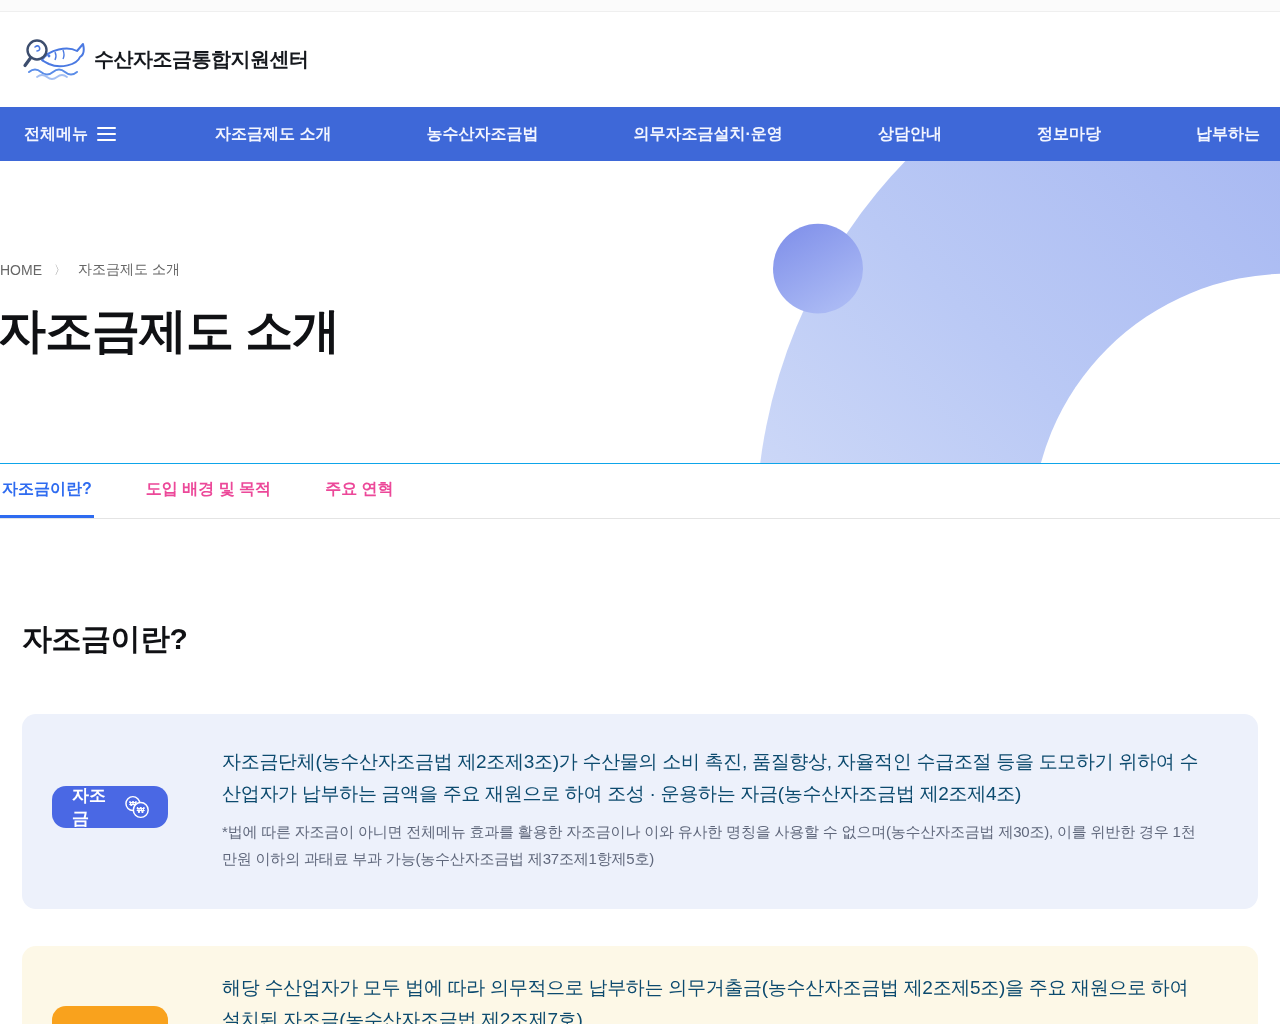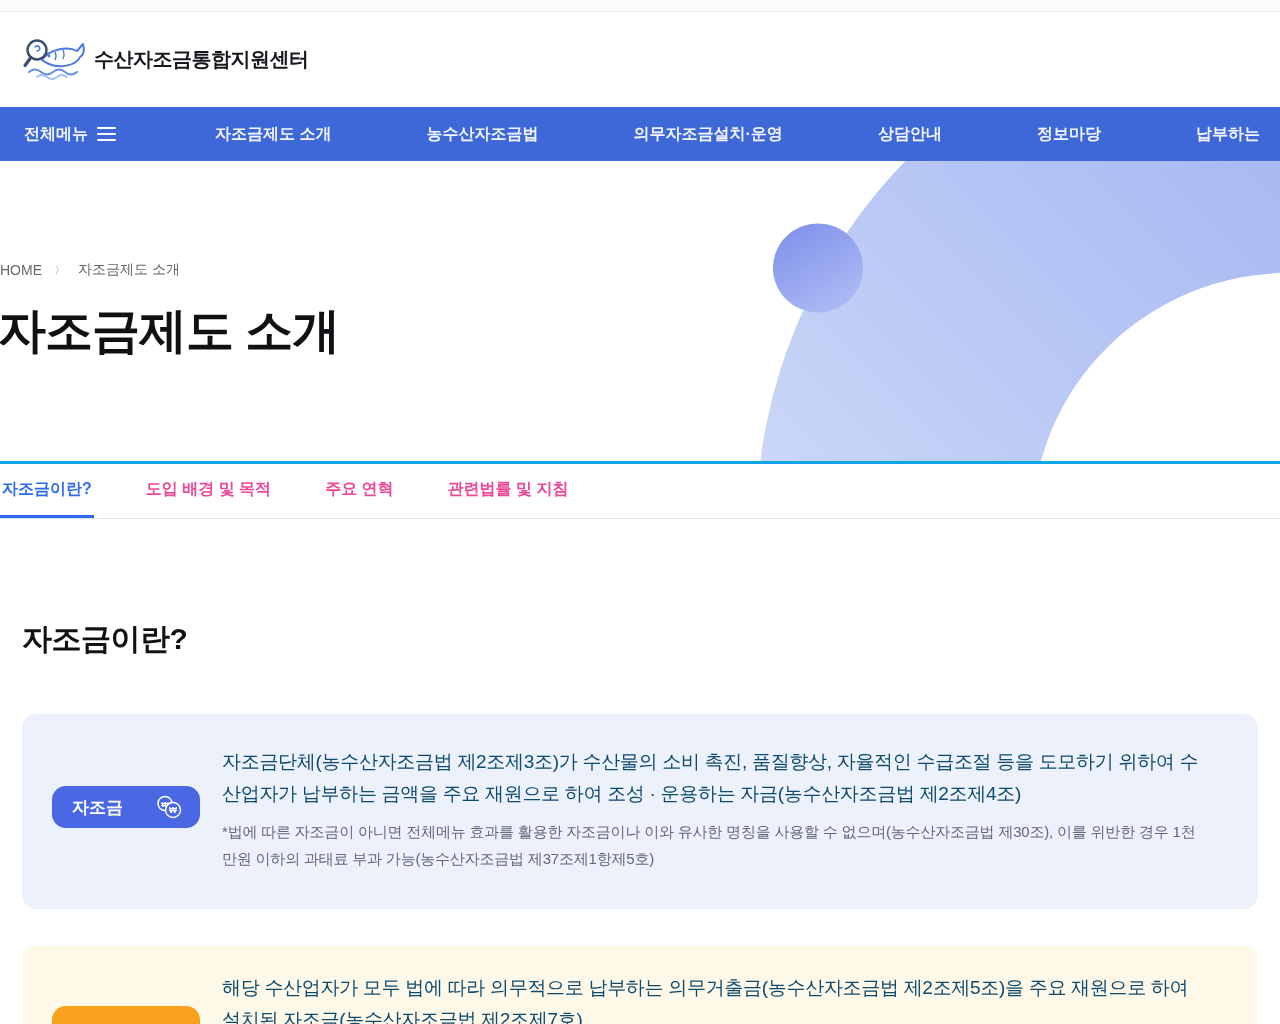--- a/index.html
+++ b/index.html
@@ -18,21 +18,21 @@
   .nav { height:54px; background:#3e68d8; display:flex; align-items:center; color:#f2f5ff; }
   .nav-allmenu { display:flex; align-items:flex-end; gap:9px; padding-left:24px; width:215px;
     font-size:16px; font-weight:600; cursor:pointer; }
   .hamburger { display:inline-block; width:19px; }
   .hamburger span { display:block; height:2px; background:#fff; margin:4px 0; border-radius:1px; }
   .nav-items { flex:1; display:flex; justify-content:space-between; align-items:center;
     padding-right:20px; }
   .nav-item { font-size:16px; font-weight:600; cursor:pointer; white-space:nowrap; }
 
   
-  .hero { position:relative; height:303px; background:#fff; border-bottom:3px solid #0ea5e9; overflow:hidden; }
+  .hero { position:relative; height:303px; background:#fff; border-bottom:1px solid #0ea5e9; overflow:hidden; }
   .hero-deco { position:absolute; inset:0; width:100%; height:100%; }
   .breadcrumb { position:absolute; left:0; top:100px; display:flex; align-items:center; gap:12px;
     font-size:14px; color:#666; z-index:2; }
   .breadcrumb .sep { color:#999; font-size:12px; }
   .hero-title { position:absolute; left:-2px; top:138px; font-size:48px; font-weight:800;
     color:#101114; letter-spacing:-1px; z-index:2; }
 
   
   .tabbar { height:55px; display:flex; align-items:stretch; border-bottom:1px solid #e4e4e4; background:#fff; }
   .tab { display:flex; align-items:center; margin-right:50px; font-size:16px; font-weight:600;
@@ -40,21 +40,21 @@
   .tab.active { color:#2e6bf0; font-weight:700; border-bottom-color:#2e6bf0; }
 
   
   .content { padding:0 22px; }
   .content-heading { margin-top:100px; font-size:30px; font-weight:800; color:#101114; letter-spacing:-0.5px; }
 
   .card { display:flex; border-radius:14px; margin-top:54px; }
   .card.blue { background:#edf1fb; padding:32px 55px 37px 30px; }
   .card.yellow { background:#fdf8e7; padding:26px 55px 37px 30px; min-height:190px; }
   .badge-col { width:170px; flex:0 0 170px; }
-  .badge { width:148px; height:42px; border-radius:14px; display:flex; align-items:center;
+  .badge { width:116px; height:42px; border-radius:14px; display:flex; align-items:center;
     justify-content:space-between; padding:0 16px 0 20px; color:#fff; font-size:17px; font-weight:700; }
   .badge.blue { background:#4a68e4; margin-top:40px; }
   .badge.orange { background:#f9a21d; margin-top:34px; }
   .coins { width:30px; height:24px; }
   .text-col { flex:1; }
   .card-body { font-size:19px; line-height:32px; color:#0c4a6e; letter-spacing:-0.3px; }
   .card-note { margin-top:8px; font-size:15px; line-height:27px; color:#60687c; letter-spacing:-0.2px; }
 </style>
 </head>
 <body>
@@ -121,21 +121,20 @@
     <span class="sep">〉</span>
     <span>자조금제도 소개</span>
   </div>
   <h1 class="hero-title">자조금제도 소개</h1>
 </div>
 
 <div class="tabbar">
   <div class="tab active">자조금이란?</div>
   <div class="tab">도입 배경 및 목적</div>
   <div class="tab">주요 연혁</div>
-  <div class="tab">관련법률 및 지침</div>
 </div>
 
 <div class="content">
   <h2 class="content-heading">자조금이란?</h2>
 
   <div class="card blue">
     <div class="badge-col">
       <div class="badge blue">
         <span>자조금</span>
         <svg class="coins" viewBox="0 0 30 24">

